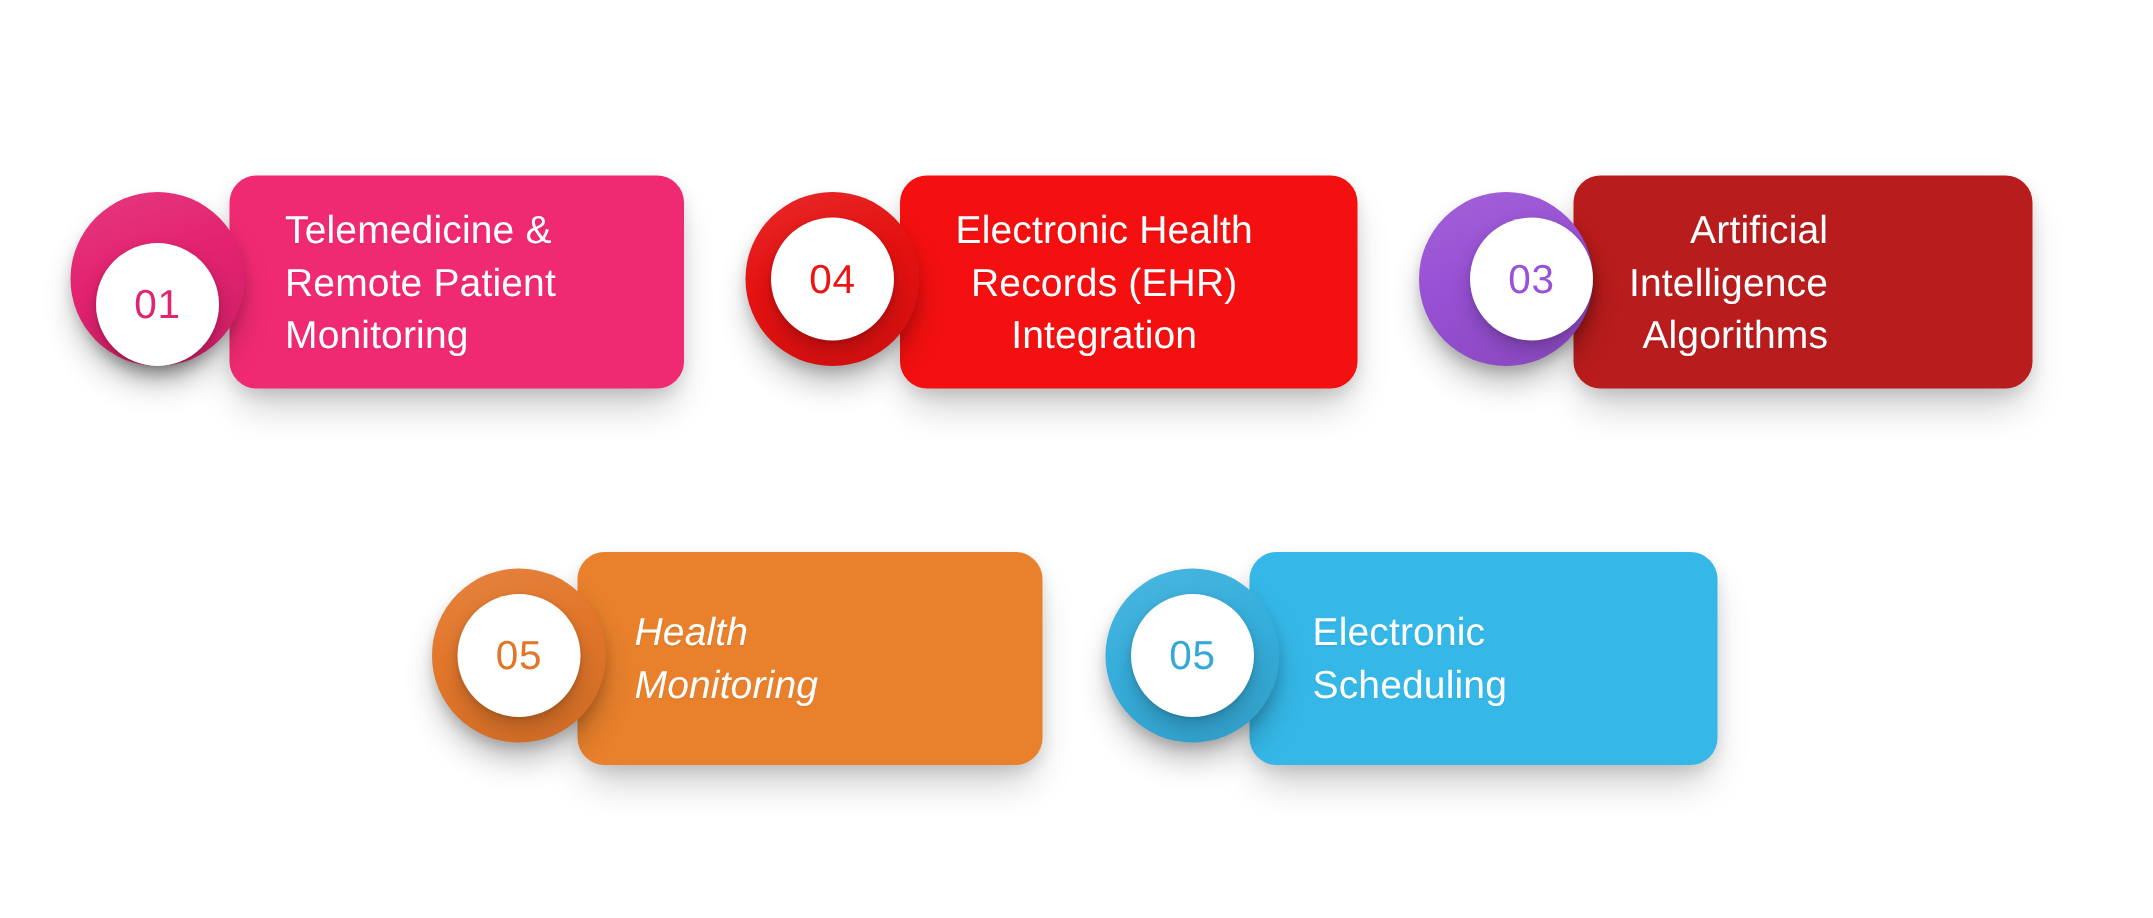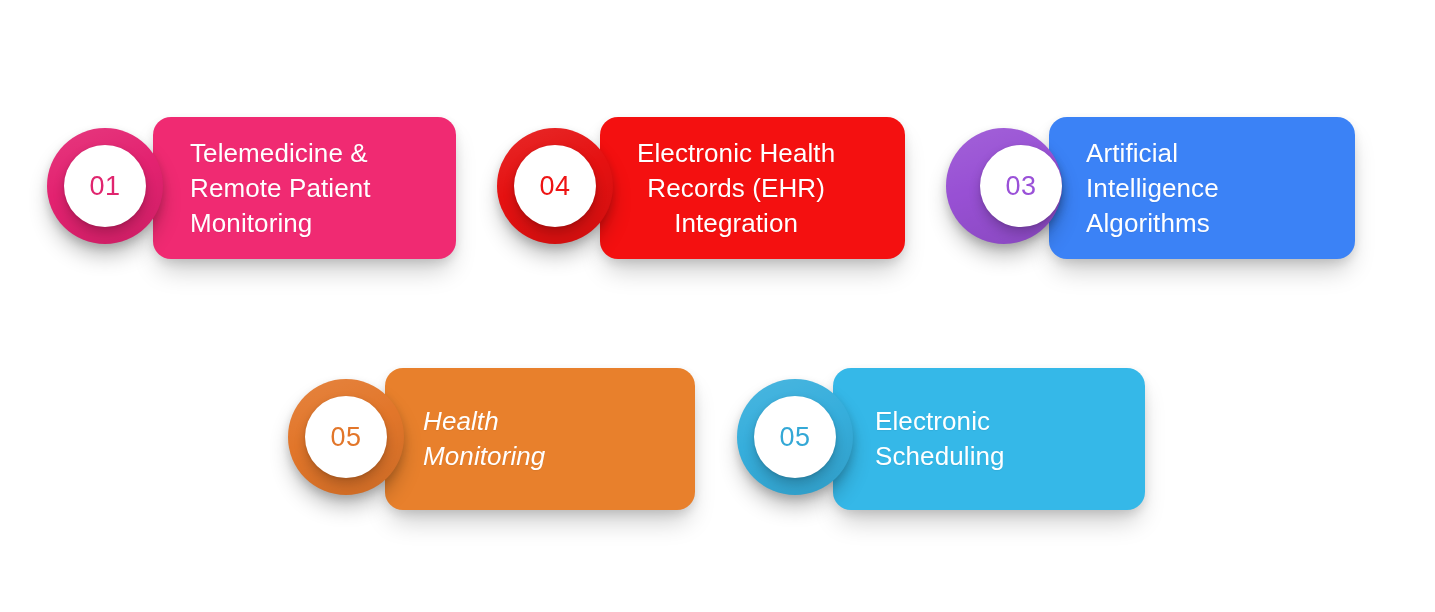--- a/index.html
+++ b/index.html
@@ -89,21 +89,21 @@
     letter-spacing: 0.4px;
     line-height: 1;
     user-select: none;
   }
 
   
   
   #unit-1 { left: 0px;    top: 0px; }
   #unit-1 .panel { left: 153px;  top: 117px; width: 303px; height: 142px; }
   #unit-1 .panel .panel-text { margin-left: 37px; }
-  #unit-1 .badge { left: 47px;   top: 128px; }
+  #unit-1 .badge { left: 47px;   top: 128px; align-items: flex-end; }
 
   #unit-2 { left: 0px;    top: 0px; }
   #unit-2 .panel { left: 600px;  top: 117px; width: 305px; height: 142px; }
   #unit-2 .panel .panel-text { margin-left: 37px; }
   #unit-2 .badge { left: 497px;  top: 128px; }
 
   #unit-3 { left: 0px;    top: 0px; }
   #unit-3 .panel { left: 1049px; top: 117px; width: 306px; height: 142px; }
   #unit-3 .panel .panel-text { margin-left: 37px; }
   #unit-3 .badge { left: 946px;  top: 128px; }
@@ -144,21 +144,21 @@
 Integration</div>
     </div>
     <div class="badge" style="background: rgb(229, 17, 17);">
       <div class="badge-inner">
         <span class="badge-number" style="color: rgb(238, 20, 20);">04</span>
       </div>
     </div>
   </div>
 
   <div class="card-unit" id="unit-3">
-    <div class="panel" style="background: #3b82f6;">
+    <div class="panel" style="background: #b91c1c; text-align: right;">
       <div class="panel-text">Artificial
 Intelligence
 Algorithms</div>
     </div>
     <div class="badge" style="background: rgb(152, 80, 212); justify-content: flex-end;">
       <div class="badge-inner">
         <span class="badge-number" style="color: rgb(154, 81, 216);">03</span>
       </div>
     </div>
   </div>

